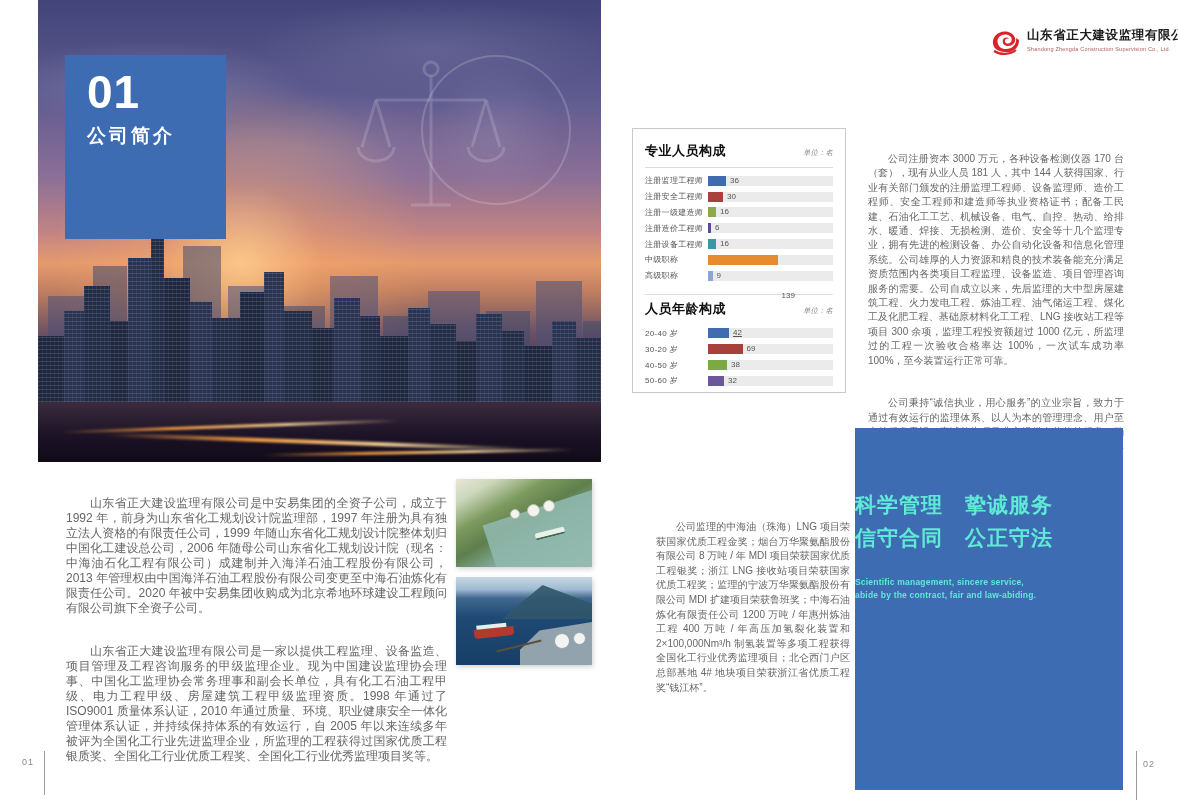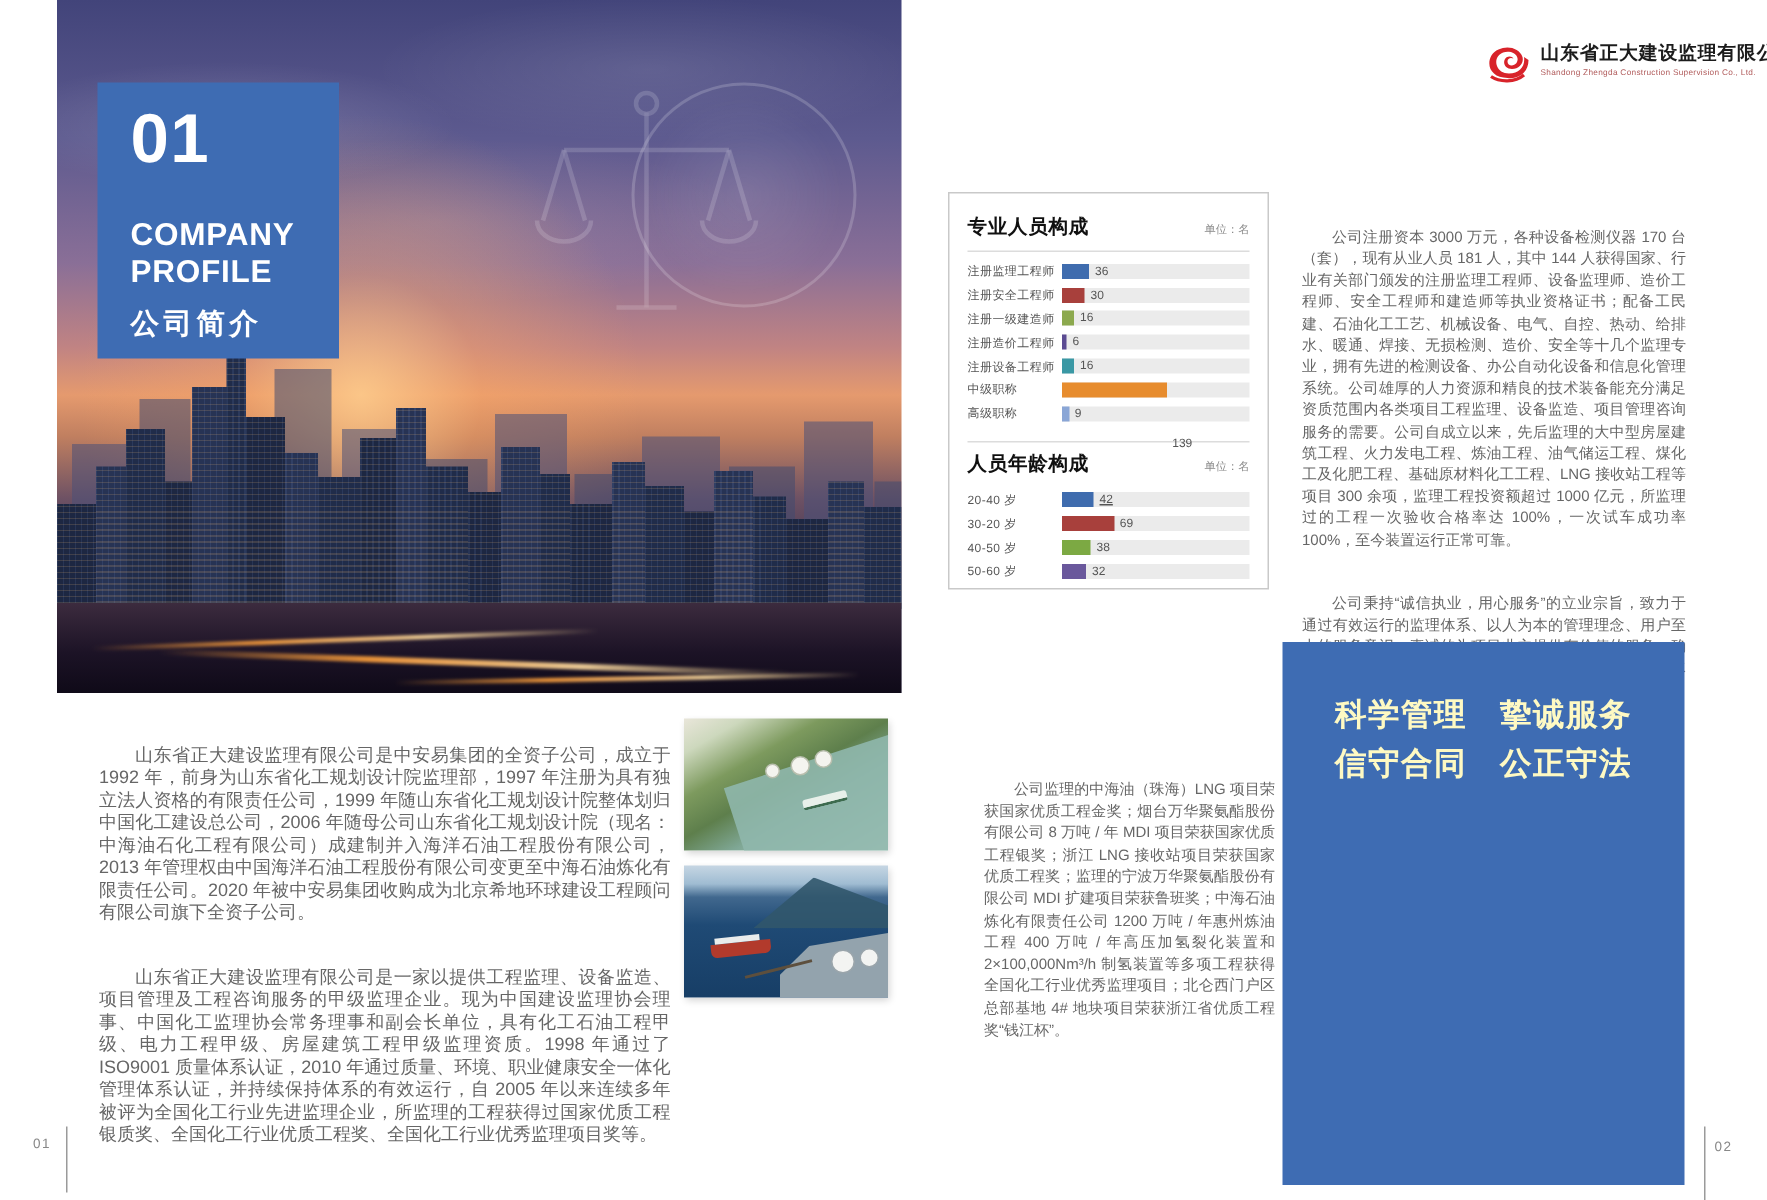--- a/index.html
+++ b/index.html
@@ -82,37 +82,37 @@
   .logo { position:absolute; left:990px; top:27px; display:flex; align-items:flex-start; }
   .logo-txt { margin-left:5px; }
   .logo-zh { font-size:12.5px; font-weight:bold; color:#1c1c1c; letter-spacing:.6px; white-space:nowrap; }
   .logo-en { font-size:5.5px; color:#b05a5a; margin-top:2px; letter-spacing:.2px; white-space:nowrap; }
 
   
   .panel { position:absolute; left:632px; top:128px; width:214px; height:265px;
            border:1px solid #c9c9c9; background:#fff; padding:13px 12px 0 12px; }
   .chart-head { display:flex; justify-content:space-between; align-items:baseline; }
   .chart-title { font-size:13px; font-weight:bold; color:#101010; letter-spacing:.5px; }
-  .chart-unit { font-size:7.5px; color:#8a8a8a; }
+  .chart-unit { font-size:7.5px; color:#8a8a8a;font-style:italic; }
   .chart-rule { border:none; border-top:1px solid #dcdcdc; margin:7px 0 5px 0; }
   .crow { display:flex; align-items:center; height:15.8px; }
   .clabel { width:63px; flex-shrink:0; font-size:8px; color:#555; letter-spacing:.3px; }
   .ctrack { position:relative; flex:1; height:10px; background:#ebebeb; }
   .cbar { position:absolute; left:0; top:0; height:100%; }
   .cval { position:absolute; top:0; font-size:8px; color:#555; line-height:10px; }
 
   
   .right-col { position:absolute; left:868px; top:124px; width:256px; }
   .right-col p { font-size:10px; line-height:14.4px; margin-bottom:13px; }
   .mid-col { position:absolute; left:656px; top:492px; width:194px; }
   .mid-col p { font-size:10px; line-height:14.6px; }
 
   
   .motto { position:absolute; left:855px; top:428px; width:268px; height:362px; background:#3e6cb3;
-           color:#fef9c3; text-align:center; padding-top:32px; }
+           color:#5eead4; text-align:left; padding-top:60px; }
   .motto-zh { font-size:21px; font-weight:bold; line-height:33px; letter-spacing:1px; }
   .motto-en { margin-top:22px; font-size:8.5px; font-weight:bold; line-height:12.5px; letter-spacing:.2px; }
 </style>
 </head>
 <body>
 
 <div id="canvas">
 
   <div class="hero">
     <div class="hero-clouds"></div>
@@ -175,24 +175,20 @@
       </div>
     <div class="road">
       <div class="streak s1"></div>
       <div class="streak s2"></div>
       <div class="streak s3"></div>
     </div>
   </div>
 
   <div class="badge">
     <div class="badge-num">01</div>
-    <div class="badge-en">
-      <div>COMPANY</div>
-      <div>PROFILE</div>
-    </div>
     <div class="badge-zh">公司简介</div>
   </div>
 
   <div class="left-col">
       <p>山东省正大建设监理有限公司是中安易集团的全资子公司，成立于 1992 年，前身为山东省化工规划设计院监理部，1997 年注册为具有独立法人资格的有限责任公司，1999 年随山东省化工规划设计院整体划归中国化工建设总公司，2006 年随母公司山东省化工规划设计院（现名：中海油石化工程有限公司）成建制并入海洋石油工程股份有限公司，2013 年管理权由中国海洋石油工程股份有限公司变更至中海石油炼化有限责任公司。2020 年被中安易集团收购成为北京希地环球建设工程顾问有限公司旗下全资子公司。</p>
       <p>山东省正大建设监理有限公司是一家以提供工程监理、设备监造、项目管理及工程咨询服务的甲级监理企业。现为中国建设监理协会理事、中国化工监理协会常务理事和副会长单位，具有化工石油工程甲级、电力工程甲级、房屋建筑工程甲级监理资质。1998 年通过了 ISO9001 质量体系认证，2010 年通过质量、环境、职业健康安全一体化管理体系认证，并持续保持体系的有效运行，自 2005 年以来连续多年被评为全国化工行业先进监理企业，所监理的工程获得过国家优质工程银质奖、全国化工行业优质工程奖、全国化工行业优秀监理项目奖等。</p>
     </div>
 
   <div class="photos">
     <div class="photo photo1">
@@ -327,18 +323,22 @@
 
   <div class="mid-col">
     <p>公司监理的中海油（珠海）LNG 项目荣获国家优质工程金奖；烟台万华聚氨酯股份有限公司 8 万吨 / 年 MDI 项目荣获国家优质工程银奖；浙江 LNG 接收站项目荣获国家优质工程奖；监理的宁波万华聚氨酯股份有限公司 MDI 扩建项目荣获鲁班奖；中海石油炼化有限责任公司 1200 万吨 / 年惠州炼油工程 400 万吨 / 年高压加氢裂化装置和 2×100,000Nm³/h 制氢装置等多项工程获得全国化工行业优秀监理项目；北仑西门户区总部基地 4# 地块项目荣获浙江省优质工程奖“钱江杯”。</p>
   </div>
 
   <div class="motto">
     <div class="motto-zh">
       <div>科学管理　挚诚服务</div>
       <div>信守合同　公正守法</div>
     </div>
+    <div class="motto-en">
+      <div>Scientific management, sincere service,</div>
+      <div>abide by the contract, fair and law-abiding.</div>
+    </div>
   </div>
 
   <div class="vline vl-right"></div>
   <span class="pagenum pn-right">02</span>
 
 </div>
 
 </body></html>

